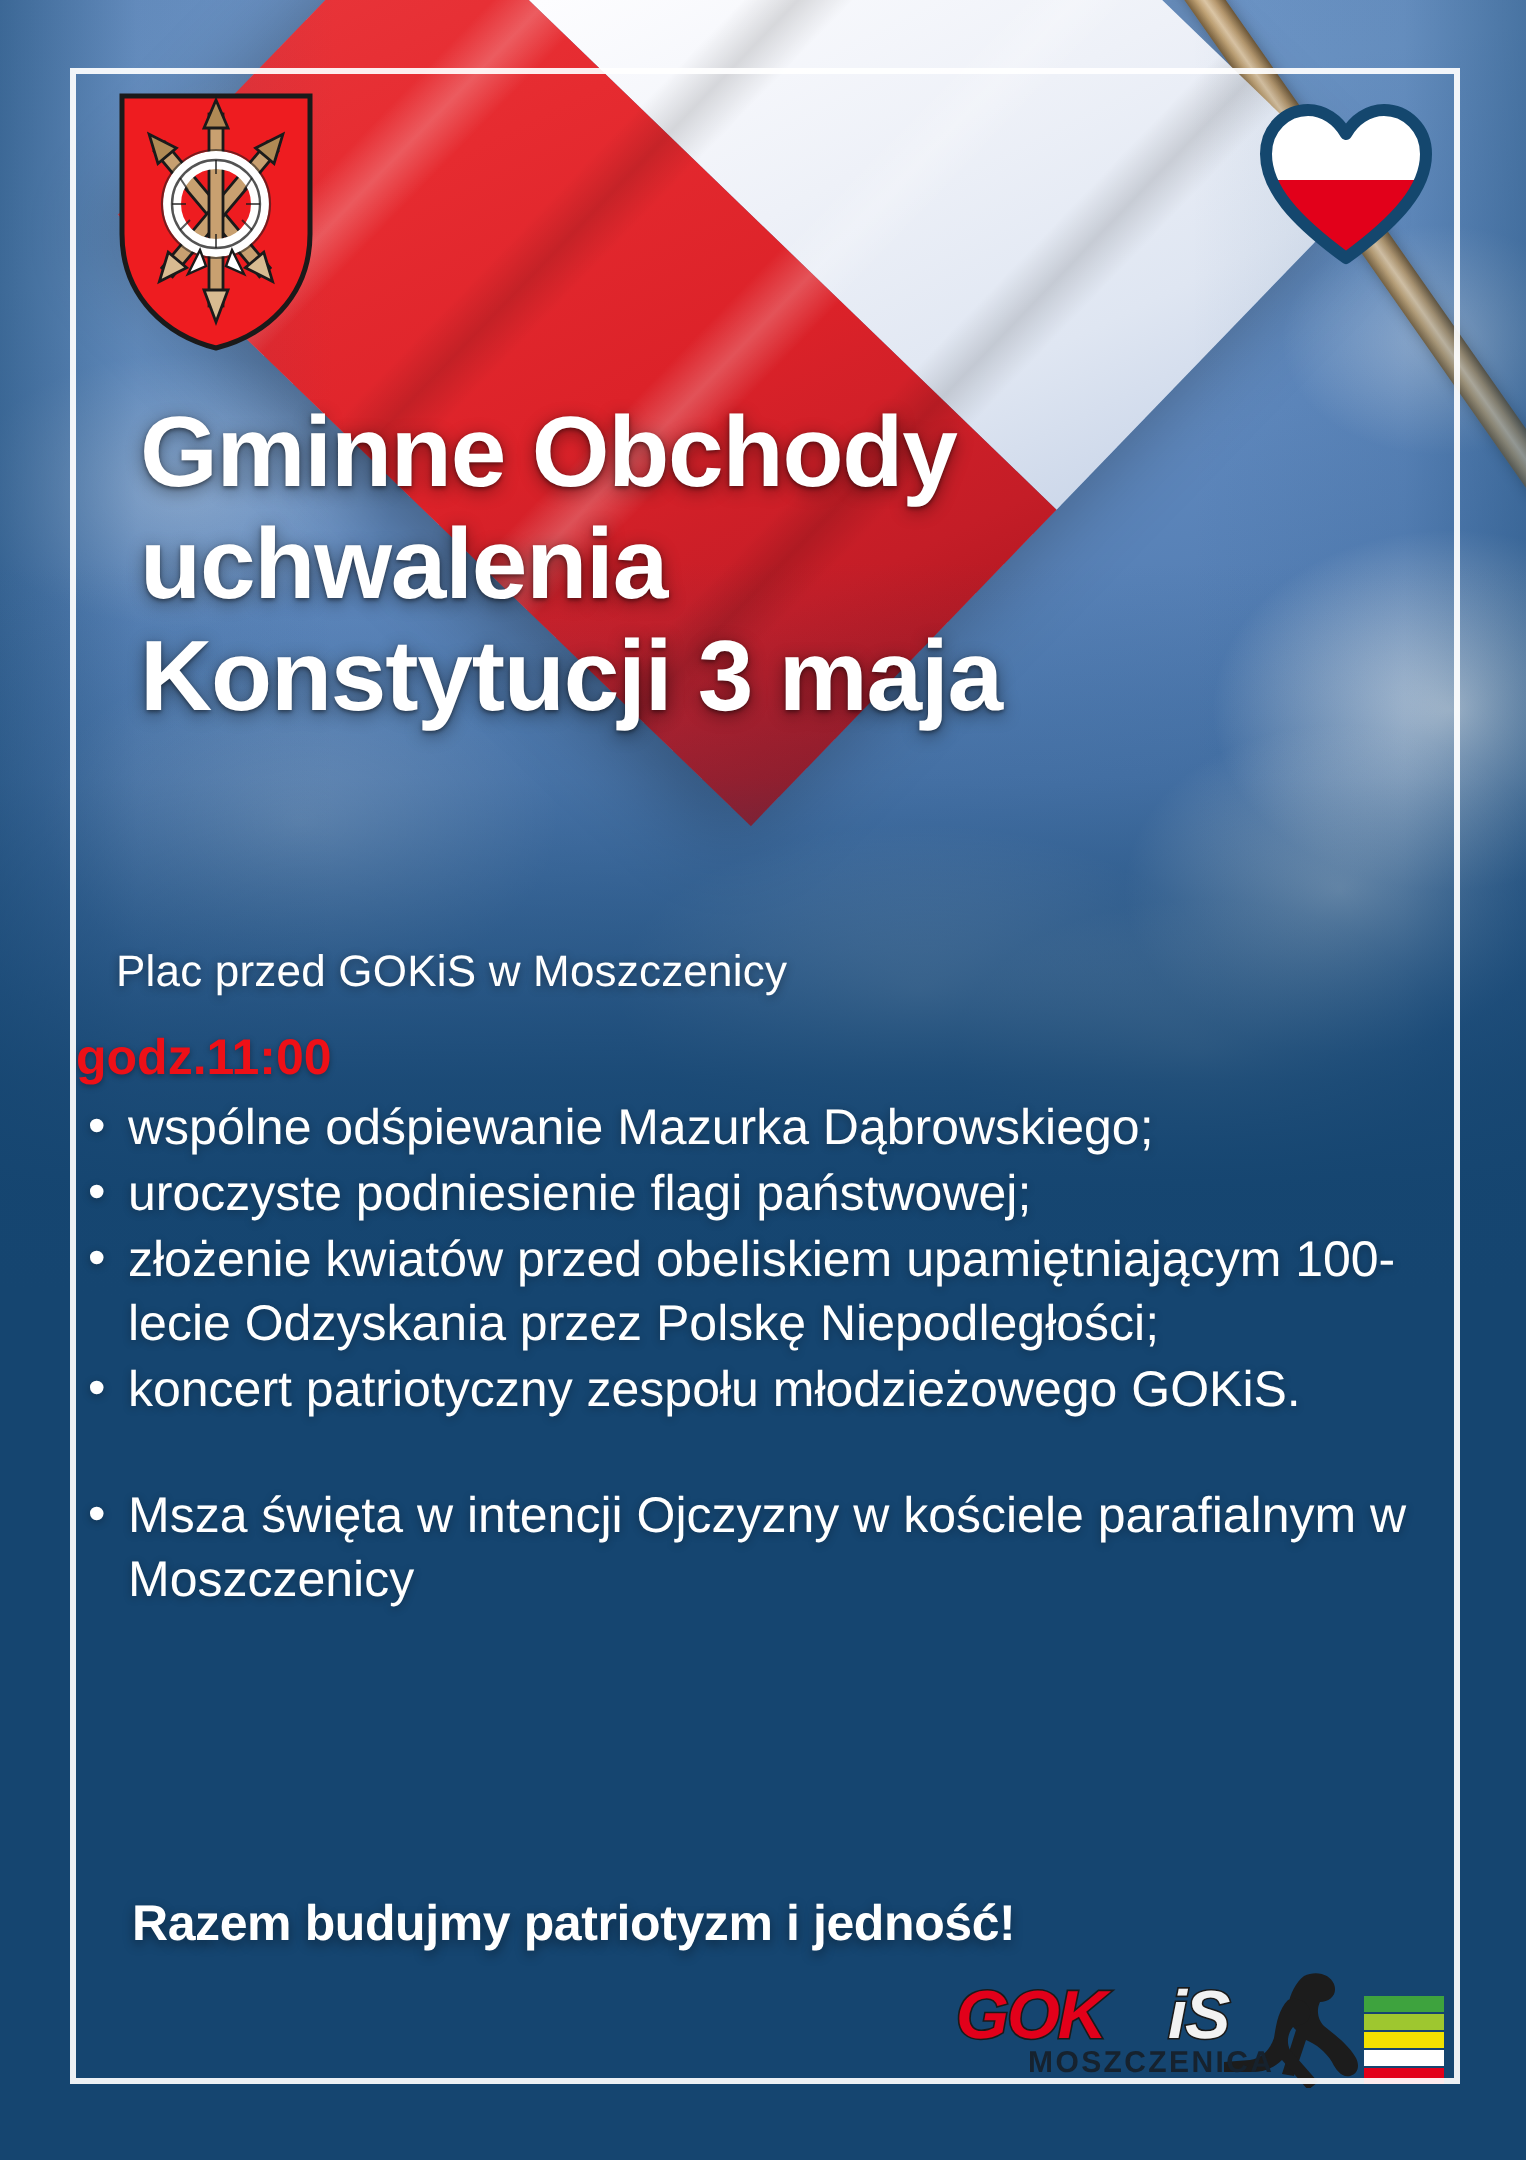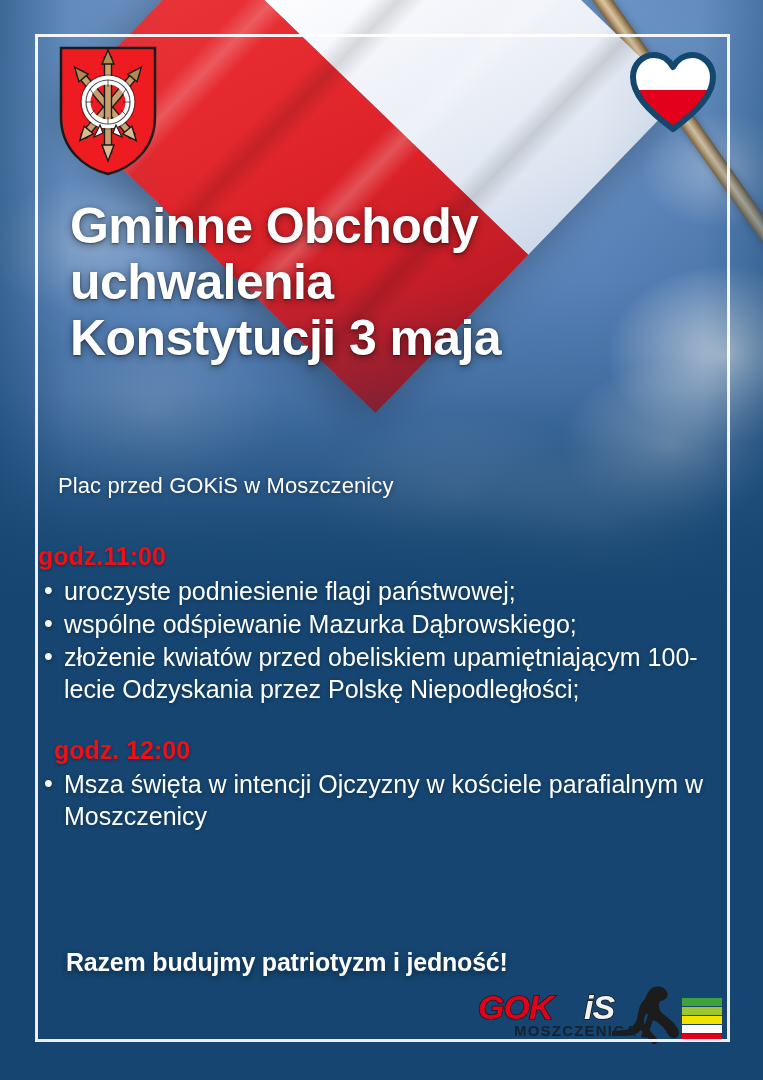--- a/index.html
+++ b/index.html
@@ -195,21 +195,21 @@
     font-size: 22px;
     font-weight: normal;
     letter-spacing: .1px;
     text-shadow: 0 1px 5px rgba(0,0,0,.4);
   }
 
   
   .program {
     position: absolute;
     left: 38px;
-    top: 542px;
+    top: 515px;
     width: 690px;
     color: #ffffff;
   }
   .time-head {
     color: #ee1017;
     font-weight: bold;
     font-size: 25px;
     line-height: 1.18;
     margin: 0 0 3px 0;
     text-shadow: 0 1px 3px rgba(0,0,0,.35);
@@ -363,28 +363,28 @@
       <span class="tl">uchwalenia</span>
       <span class="tl">Konstytucji 3 maja</span>
     </div>
 
     <div class="venue">Plac przed GOKiS w Moszczenicy</div>
 
     <div class="program">
 
       <div class="time-head">godz.11:00</div>
       <ul class="items">
+        <li>wspólne odśpiewanie Mazurka Dąbrowskiego;</li>
         <li>uroczyste podniesienie flagi państwowej;</li>
-        <li>wspólne odśpiewanie Mazurka Dąbrowskiego;</li>
         <li>złożenie kwiatów przed obeliskiem upamiętniającym 100-lecie Odzyskania przez Polskę Niepodległości;</li>
+        <li>koncert patriotyczny zespołu młodzieżowego GOKiS.</li>
       </ul>
 
       <div class="gap"></div>
 
-      <div class="time-head indent">godz. 12:00</div>
       <ul class="items">
         <li>Msza święta w intencji Ojczyzny w kościele parafialnym w Moszczenicy</li>
       </ul>
     </div>
 
     <div class="slogan">Razem budujmy patriotyzm i jedność!</div>
 
     <div class="logo">
       <svg viewBox="0 0 250 58" xmlns="http://www.w3.org/2000/svg">
 

